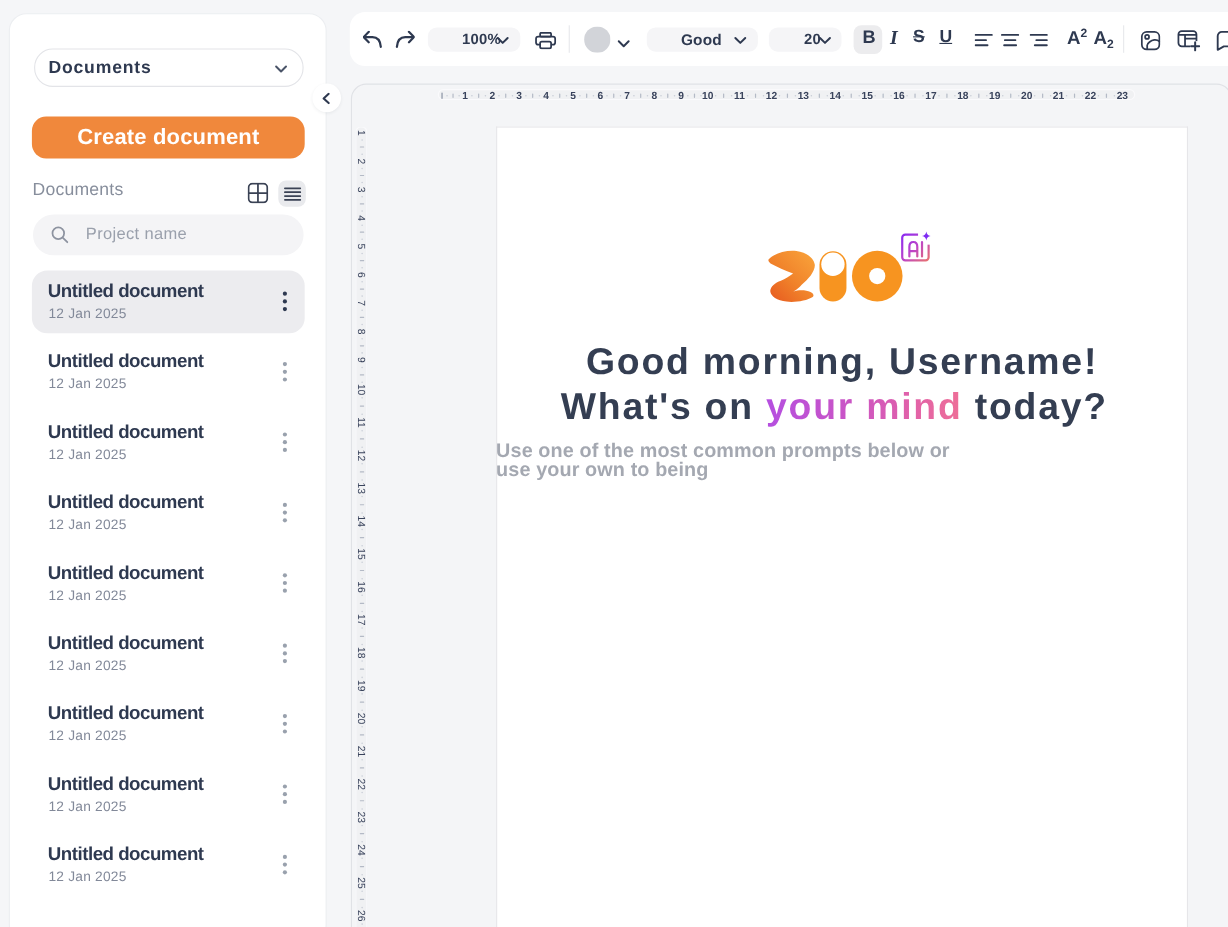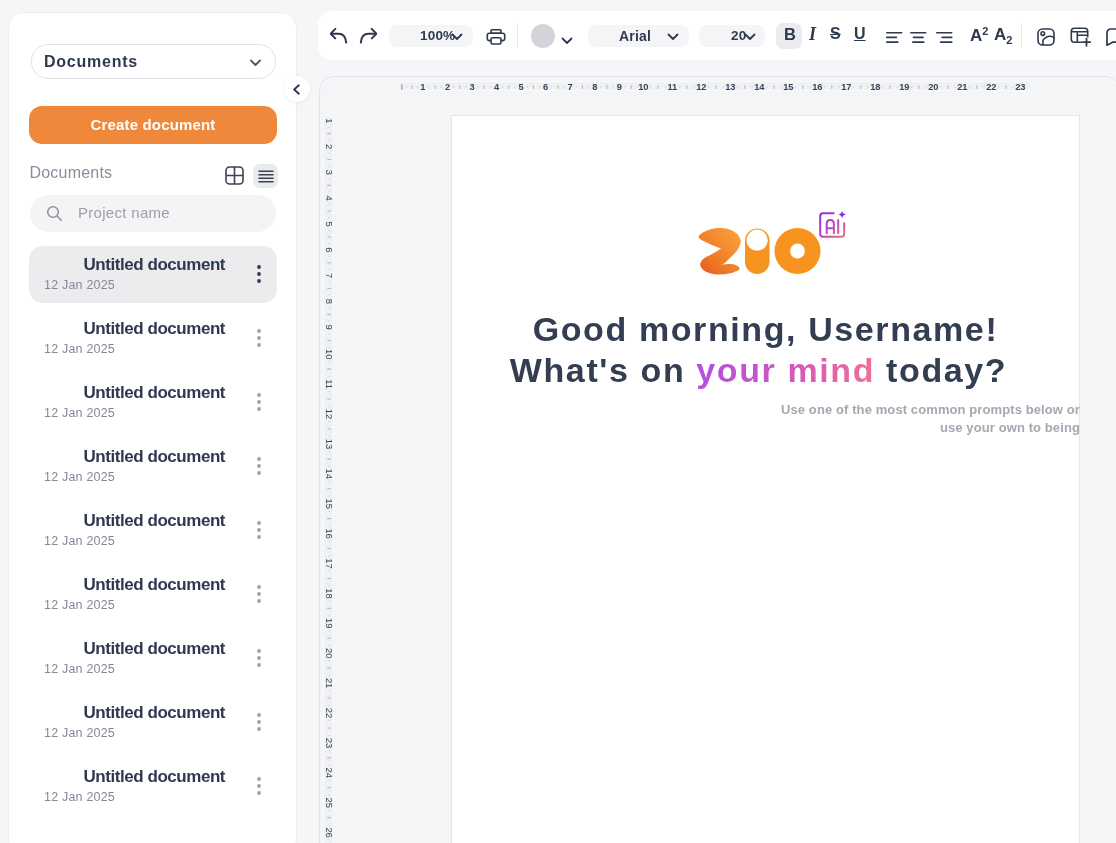--- a/index.html
+++ b/index.html
@@ -3,32 +3,32 @@
 <style>
 #root { position:relative; width:1116px; height:843px; will-change:transform; }
 * { margin:0; padding:0; box-sizing:border-box; }
 html,body { width:1116px; height:843px; overflow:hidden; background:#f5f6f8; font-family:"Liberation Sans", sans-serif; }
 
 
 #sidebar { position:absolute; left:8px; top:12px; width:289px; height:845px; background:#fff; border:1px solid #eceef1; border-radius:16px; }
 #select { position:absolute; left:22px; top:31px; width:245px; height:35px; border:1px solid #e3e4e8; border-radius:17px; background:#fff; }
 #select .txt { position:absolute; left:12px; top:0; line-height:34px; font-size:16px; font-weight:bold; color:#2e3950; letter-spacing:0.75px; }
 #select svg { position:absolute; right:13px; top:14px; }
-#createbtn { position:absolute; left:20px; top:93px; width:248px; height:38px; border-radius:13px; background:#F0883C; color:#fff; font-size:15px; font-weight:bold; text-align:center; line-height:38px; letter-spacing:0.15px; }
+#createbtn { position:absolute; left:20px; top:93px; width:248px; height:38px; border-radius:13px; background:#F0883C; color:#fff; font-size:20px; font-weight:bold; text-align:center; line-height:38px; letter-spacing:0.15px; }
 #doclabel { position:absolute; left:20.5px; top:151px; font-size:16px; color:#878e9c; letter-spacing:0.2px; }
 #gridicon { position:absolute; left:216px; top:153px; }
 #listbtn { position:absolute; left:244px; top:151px; width:25px; height:24px; border-radius:7px; background:#e9eaed; }
 #listbtn svg { position:absolute; left:4.5px; top:5.5px; }
 #searchbox { position:absolute; left:21px; top:182px; width:246px; height:37px; border-radius:18.5px; background:#f4f4f6;text-align:center; }
 #searchbox svg { position:absolute; left:16px; top:10px; }
 #searchbox .ph { position:absolute; left:48px; top:0; line-height:36px; font-size:15px; color:#9aa0ac; letter-spacing:0.3px; }
 #items { position:absolute; left:20px; top:233px; width:248px; }
 .item { position:relative; height:57px; margin-bottom:7px; border-radius:14px; }
 .item.sel { background:#ececef; }
-.ititle { position:absolute; left:14.5px; top:9px; font-size:17px; font-weight:bold; color:#2e3950; letter-spacing:-0.45px;margin-left:40px; }
+.ititle { position:absolute; left:14.5px; top:9px; font-size:17px; font-weight:bold; color:#2e3950; letter-spacing:-0.45px; }
 .idate { position:absolute; left:15px; top:32px; font-size:12.5px; color:#828999; letter-spacing:0.2px; }
 .item svg { position:absolute; right:15px; top:18px; }
 .dots-dark circle { fill:#2e3950; }
 .dots-gray circle { fill:#99a1ad; }
 #collapse { position:absolute; left:284px; top:76px; width:26px; height:26px; border-radius:50%; background:#fff; box-shadow:0 1px 3px rgba(40,50,70,0.08); }
 #collapse svg { position:absolute; left:8px; top:7.5px; }
 
 
 #toolbar { position:absolute; left:318px; top:11px; width:812px; height:49px; background:#fff; border-radius:14px; }
 #toolbar .t { position:absolute; }
@@ -38,21 +38,21 @@
 .tbtxt { position:absolute; font-size:16px; font-weight:bold; color:#2e3950; top:14px; }
 .sep { position:absolute; top:12px; width:1px; height:25px; background:#e7e8ec; }
 
 #panel { position:absolute; left:318.5px; top:75.5px; width:801px; height:790px; background:#f4f5f7; border:1px solid #e0e2e6; border-radius:14px; }
 #hruler { position:absolute; left:397.5px; top:80.5px; width:634px; height:10px; background:#f0f1f3; border:1px solid #fafafc; border-radius:5px; }
 #vruler { position:absolute; left:323px; top:115px; width:10.5px; height:728px; background:#f0f1f3; border:1px solid #fafafc; border-radius:5px 5px 0 0; border-bottom:none; }
 #page { position:absolute; left:451px; top:115px; width:629px; height:728px; background:#fff; border:1px solid #e6e6e9; border-bottom:none; }
 #logo { position:absolute; left:696px; top:210px; }
 #heading { position:absolute; left:451px; top:309px; width:629px; text-align:center; font-size:34px; font-weight:bold; color:#343e52; line-height:40.5px; letter-spacing:1.6px; }
 #heading .grad { background:linear-gradient(90deg,#b54fe0 0%,#cb55c4 45%,#e262a8 75%,#ee6f97 100%); -webkit-background-clip:text; background-clip:text; color:transparent; }
-#subtext { position:absolute; left:451px; top:401px; width:629px; text-align:right; font-size:13px; font-weight:bold; color:#a4a8b1; line-height:17.5px; letter-spacing:0.1px; }
+#subtext { position:absolute; left:451px; top:401px; width:629px; text-align:left; font-size:18px; font-weight:bold; color:#a4a8b1; line-height:17.5px; letter-spacing:0.1px; }
 </style></head>
 <body>
 <div id="root">
 
 <div id="panel"></div>
 <div id="page"></div>
 <div id="hruler">
       <svg width="634.0" height="10.0" viewBox="0 0 634.0 10.0" style="display:block">
         <rect x="2.2" y="2" width="1.3" height="6" rx="0.6" fill="#9aa1b0"></rect>
         <circle cx="7.4" cy="5" r="0.7" fill="#c8cdd6"></circle>
@@ -303,21 +303,21 @@
           <rect x="5" y="8.8" width="10" height="6.2" rx="1.5" fill="#fff"></rect>
         </svg></div>
   <div class="sep" style="left:199px;"></div>
   <div class="t" style="left:213px;top:13px;"><svg width="24" height="24">
           <circle cx="12" cy="12" r="12" fill="#d2d4d9"></circle>
         </svg></div>
   <div class="t" style="left:243px;top:20px;"><svg width="12" height="8" viewBox="0 0 12 8" fill="none" stroke="#2e3950" stroke-width="1.8" stroke-linecap="round" stroke-linejoin="round">
           <path d="M1.5 1.5 L6 6 L10.5 1.5"></path>
         </svg></div>
   <div class="pill" style="left:270px;width:101px;">
-        <span class="pt" style="left:9px;font-size:14px;top:2.5px;">Arial</span>
+        <span class="pt" style="left:9px;font-size:14px;top:2.5px;">Good</span>
         <svg style="right:10px;top:8px;" width="12" height="8" viewBox="0 0 12 8" fill="none" stroke="#2e3950" stroke-width="1.8" stroke-linecap="round" stroke-linejoin="round">
           <path d="M1.5 1.5 L6 6 L10.5 1.5"></path>
         </svg>
       </div>
   <div class="pill" style="left:381px;width:66px;">
         <span class="pt" style="left:10px;">20</span>
         <svg style="right:9px;top:8px;" width="12" height="8" viewBox="0 0 12 8" fill="none" stroke="#2e3950" stroke-width="1.8" stroke-linecap="round" stroke-linejoin="round">
           <path d="M1.5 1.5 L6 6 L10.5 1.5"></path>
         </svg>
       </div>

